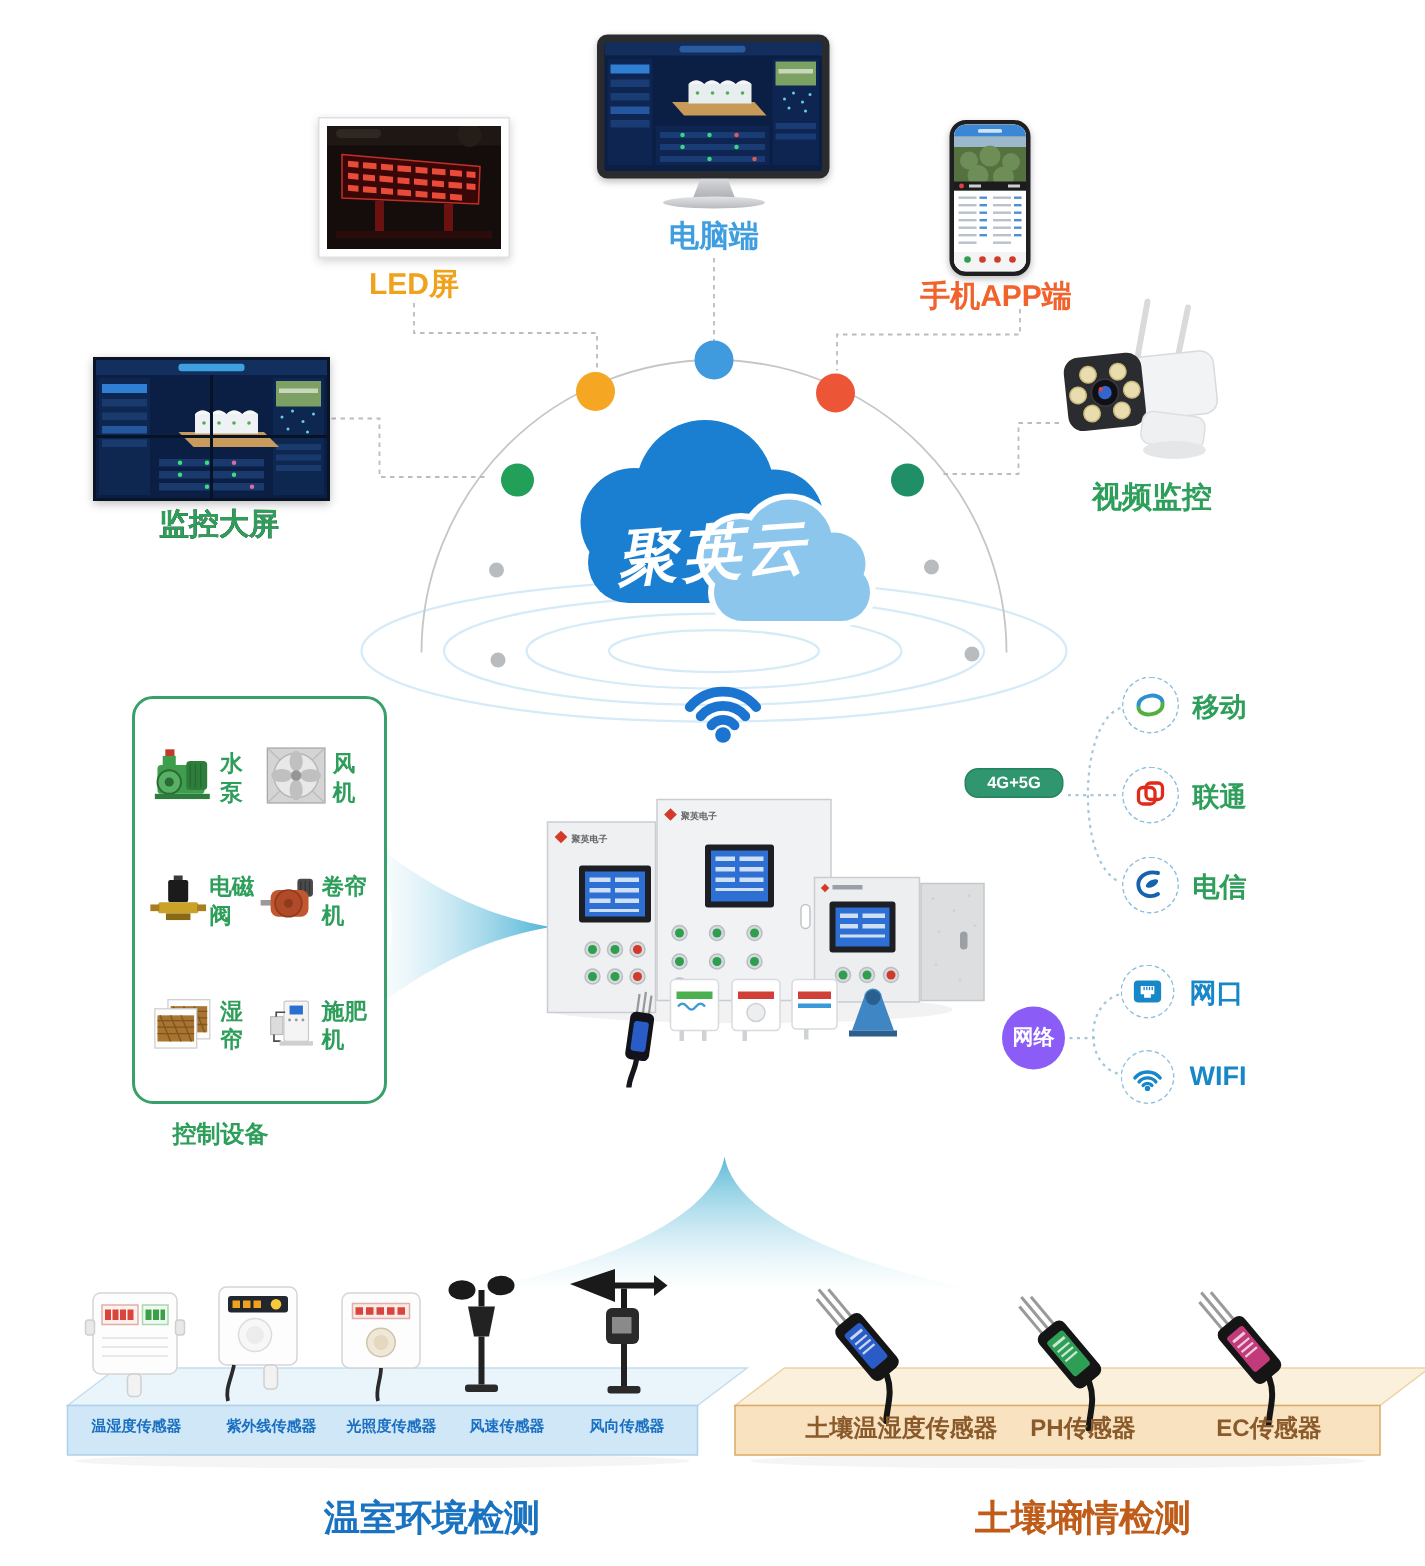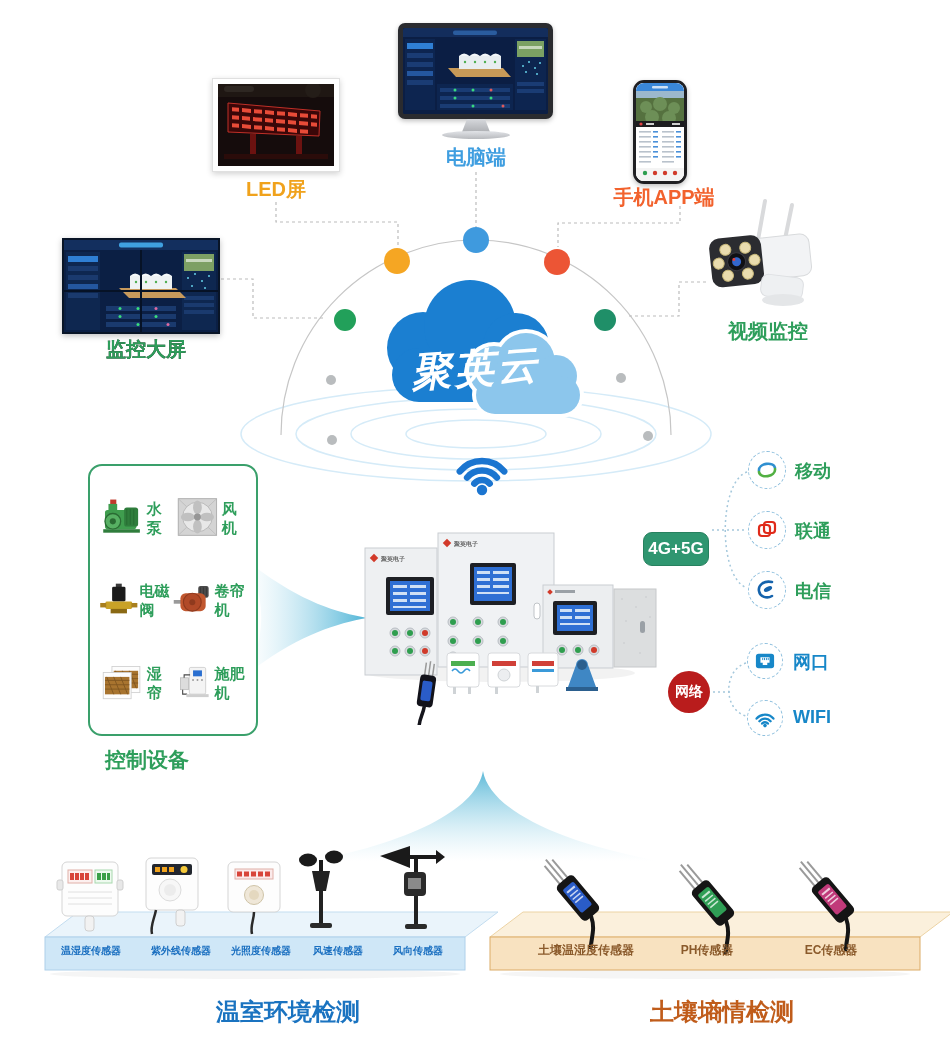--- a/index.html
+++ b/index.html
@@ -25,32 +25,32 @@
   
   .bigscreen{position:absolute;left:62px;top:238px;width:158px;height:96px;background:#0b1f44;
              border:2px solid #091527;box-shadow:0 2px 6px rgba(0,0,0,.25);}
   
   .ctrl-box{position:absolute;left:88px;top:464px;width:170px;height:272px;border:2px solid #3aa06b;
             border-radius:14px;background:#fff;display:grid;grid-template-columns:1fr 1fr;
             grid-template-rows:1fr 1fr 1fr;padding:10px 8px;}
   .dev{display:flex;flex-direction:row;align-items:center;justify-content:center;}
   .dev-label{font-size:15px;font-weight:bold;color:#2e9e5b;margin-top:3px;}
   
-  .badge-4g{position:absolute;left:643px;top:512px;width:66px;height:34px;border-radius:9px;
-            background:#2f9670;border:1px solid #27815f;color:#fff;font-weight:bold;font-size:17px;
-            display:flex;align-items:center;justify-content:center;margin-top:20px;}
+  .badge-4g{position:absolute;left:643px;top:512px;width:66px;height:20px;border-radius:9px;
+            background:#2f9670;border:1px solid #27815f;color:#fff;font-weight:bold;font-size:11px;
+            display:flex;align-items:center;justify-content:center;}
   .net-badge{position:absolute;left:668px;top:671px;width:42px;height:42px;border-radius:50%;
-             background:#b91c1c;color:#fff;font-weight:bold;font-size:14px;
+             background:#8b5cf6;color:#fff;font-weight:bold;font-size:14px;
              display:flex;align-items:center;justify-content:center;}
   .dcircle{position:absolute;width:38px;height:38px;border-radius:50%;border:1.5px dashed #8fc0de;
            display:flex;align-items:center;justify-content:center;background:#fff;}
   .carrier-lbl{position:absolute;left:795px;font-weight:bold;font-size:18px;color:#2e9e5b;}
   .net-lbl{position:absolute;left:793px;font-weight:bold;font-size:18px;color:#1787c8;}
   .sensor-lbl{position:absolute;font-size:10px;font-weight:bold;color:#1a6fc0;transform:translateX(-50%);white-space:nowrap;}
-  .soil-lbl{position:absolute;font-size:12px;font-weight:bold;color:#8a5a2b;transform:translateX(-50%);white-space:nowrap;}
+  .soil-lbl{position:absolute;font-size:16px;font-weight:bold;color:#8a5a2b;transform:translateX(-50%);white-space:nowrap;margin-left:15px;}
   .big-title{position:absolute;font-size:24px;font-weight:bold;transform:translateX(-50%);white-space:nowrap;}
 </style>
 </head>
 <body>
 
 <div id="canvas">
 
   <svg class="abs" style="left:0;top:0" width="950" height="1044">
     <defs>
       <linearGradient id="arrR" x1="0" y1="0" x2="1" y2="0">
@@ -471,21 +471,21 @@
             <circle cx="33" cy="19" r="1.3"></circle>
             <circle cx="39" cy="19" r="1.3"></circle>
           </g>
         <rect x="10" y="16" width="11" height="16" fill="#dcdcdc" stroke="#b8b8b8"></rect>
         <path d="M13,32 v6 h6 M15,16 v-4 h8" stroke="#4a4a4a" stroke-width="1.5" fill="none"></path>
         <rect x="18" y="38" width="30" height="4" fill="#cfcfcf"></rect>
       </svg>
       <div class="dev-label">施肥机</div>
     </div>
   </div>
-  <div class="lbl green" style="left:147px;top:746px;font-size:21px">控制设备</div>
+  <div class="lbl green" style="left:147px;top:746px;font-size:16px">控制设备</div>
 
   <svg class="abs" style="left:340px;top:525px" width="320" height="200" viewBox="0 0 320 200">
     <ellipse cx="160" cy="148" rx="135" ry="9" fill="#000" opacity="0.05"></ellipse>
 
     <g>
       <rect x="25" y="23" width="72" height="127" fill="#eef0f2" stroke="#c9cdd2"></rect>
       <rect x="31" y="30" width="6" height="6" fill="#d23a2a" transform="rotate(45 34 33)"></rect>
       <text x="41" y="36" font-size="6" font-weight="bold" fill="#666">聚英电子</text>
       <rect x="46" y="52" width="48" height="38" rx="2" fill="#1d1f24"></rect>
       <rect x="50" y="56" width="40" height="30" fill="#2e6fd4"></rect>

